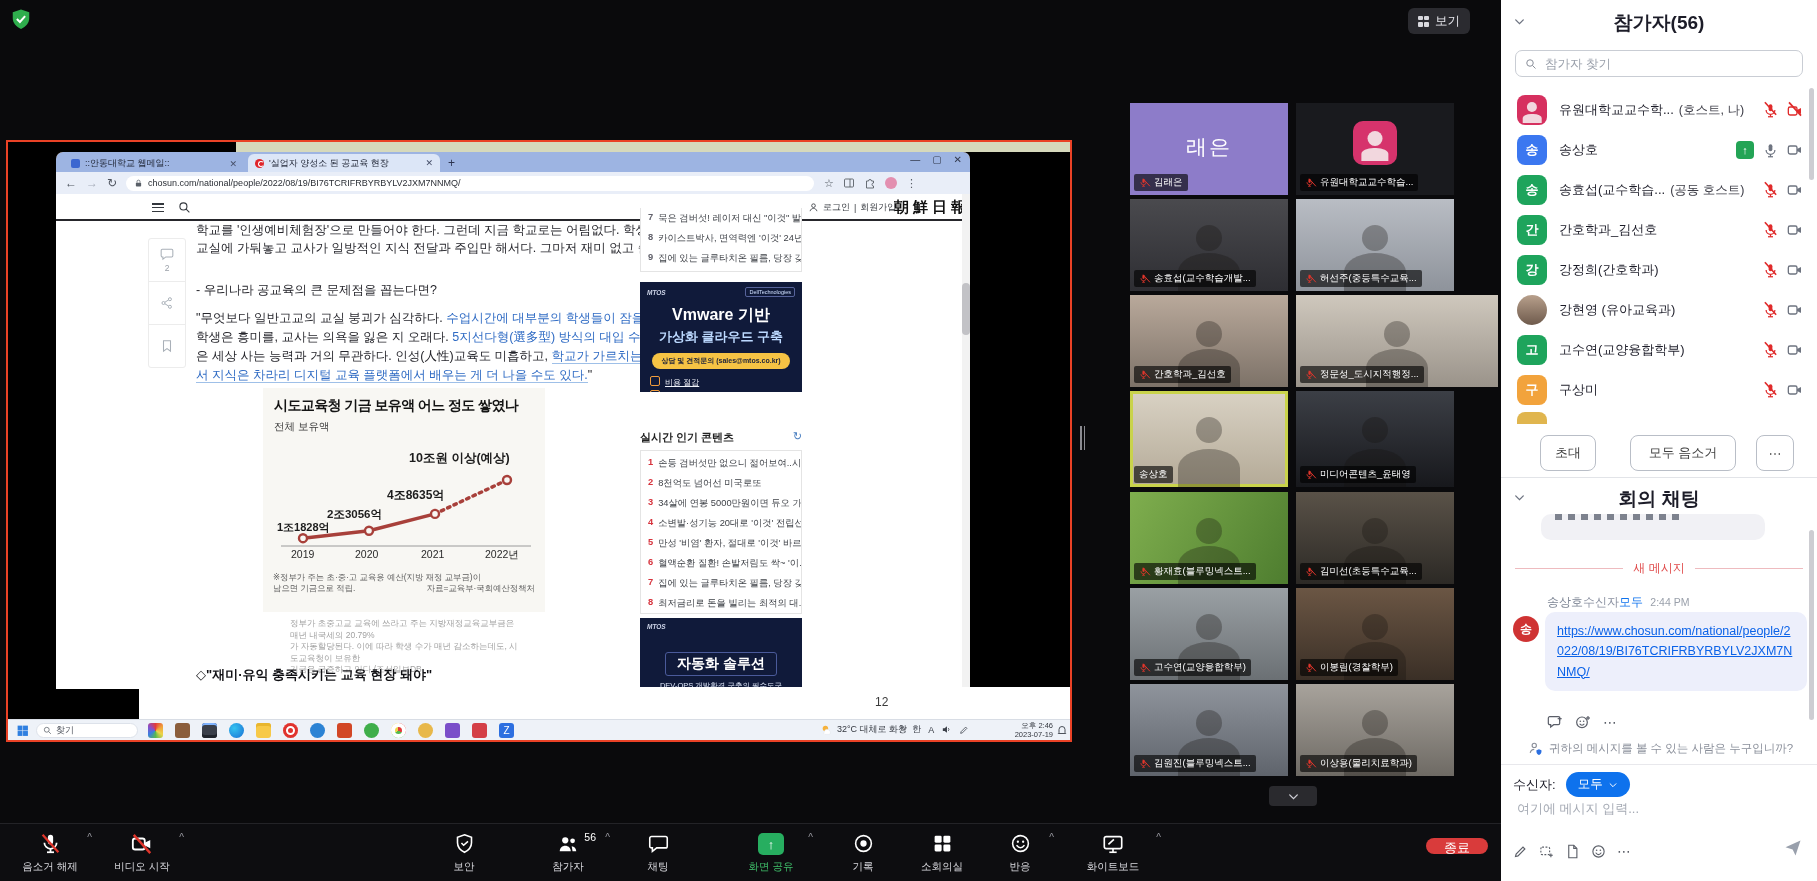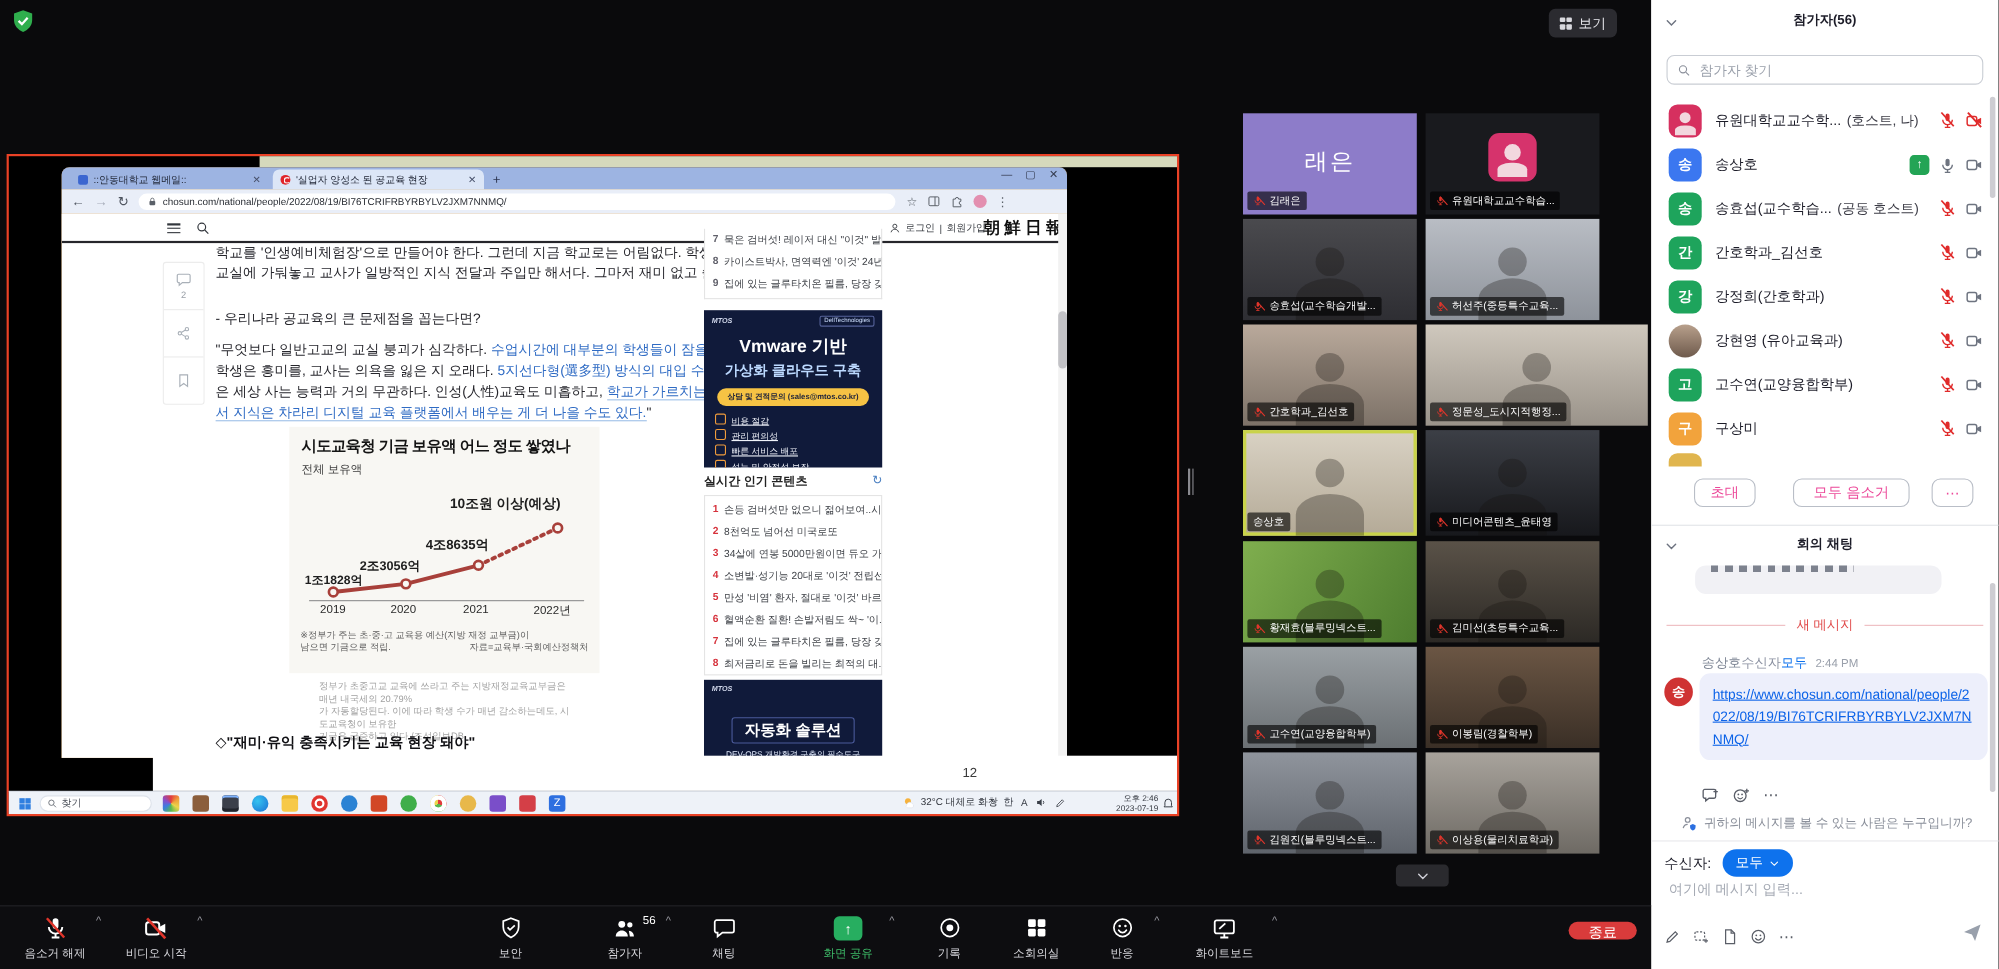--- a/index.html
+++ b/index.html
@@ -123,37 +123,37 @@
   .t10{background:linear-gradient(#5a5248,#2c2925);}
   .t11{background:linear-gradient(#9aa0a4,#6b7074);}
   .t12{background:linear-gradient(#6b5644,#3a2f26);}
   .t13{background:linear-gradient(#8f949c,#5f646c);}
   .t14{background:linear-gradient(#a8a39c,#6e6a64);}
   .collapse{left:1269px;top:786px;width:48px;height:20px;background:#2a2a2e;border-radius:4px;color:#cfcfd6;
             display:flex;align-items:center;justify-content:center;cursor:pointer;}
 
   
   .panel{left:1501px;top:0;width:316px;height:881px;background:#fff;}
-  .phead{position:absolute;width:100%;text-align:center;font-size:12px;font-weight:bold;color:#1c1c28;}
+  .phead{position:absolute;width:100%;text-align:center;font-size:19px;font-weight:bold;color:#1c1c28;}
   .pchev{position:absolute;left:12px;color:#6d7380;cursor:pointer;}
   .psearch{position:absolute;left:14px;top:50px;width:288px;height:27px;border:1px solid #c9cdd4;border-radius:7px;
            display:flex;align-items:center;gap:6px;padding:0 9px;box-sizing:border-box;}
   .psearch input{border:none;outline:none;flex:1;font-size:12.5px;font-family:inherit;color:#1c1c28;background:transparent;}
   .psearch input::placeholder{color:#9aa0ab;}
   .prow{position:absolute;left:0;width:316px;height:40px;display:flex;align-items:center;cursor:pointer;}
   .pav{width:30px;height:30px;border-radius:8px;margin-left:16px;flex:none;color:#fff;font-size:13px;font-weight:bold;
        display:flex;align-items:center;justify-content:center;overflow:hidden;}
   .pname{margin-left:12px;font-size:13px;color:#1c1c28;white-space:nowrap;}
   .psuffix{margin-left:5px;font-size:12.5px;color:#3c3c46;white-space:nowrap;}
   .picos{margin-left:auto;margin-right:14px;display:flex;align-items:center;gap:9px;}
   .sharebadge{width:18px;height:18px;border-radius:4px;background:#23a455;color:#fff;font-size:11px;font-weight:bold;
               display:flex;align-items:center;justify-content:center;}
   .sliver{position:absolute;left:16px;top:412px;width:30px;height:12px;border-radius:8px 8px 0 0;background:#e0b54e;}
-  .pbtn{position:absolute;top:435px;height:26px;border:1px solid #b9bec7;border-radius:8px;background:#fff;
-        font-size:13px;color:#ec4899;display:flex;align-items:center;justify-content:center;cursor:pointer;box-sizing:border-box;}
+  .pbtn{position:absolute;top:435px;height:36px;border:1px solid #b9bec7;border-radius:8px;background:#fff;
+        font-size:13px;color:#404040;display:flex;align-items:center;justify-content:center;cursor:pointer;box-sizing:border-box;}
   .pdivider{position:absolute;left:0;top:477px;width:316px;height:1px;background:#e2e4e8;}
   .pscroll{position:absolute;left:308px;width:5px;background:#cdcdd2;border-radius:3px;}
 
   .clipbubble{position:absolute;left:40px;top:514px;width:224px;height:26px;border-radius:10px;background:#f1f1f5;overflow:hidden;}
   .clipbubble::before{content:"";position:absolute;left:14px;top:-4px;width:130px;height:10px;
       background:repeating-linear-gradient(90deg,#7d828e 0 7px,transparent 7px 13px);}
   .newmsg{position:absolute;left:14px;top:560px;width:288px;display:flex;align-items:center;gap:10px;
           color:#e04a4a;font-size:12px;}
   .newmsg::before,.newmsg::after{content:"";flex:1;height:1px;background:#eebbbf;}
   .meta{position:absolute;left:46px;top:594px;font-size:12px;color:#8a90a0;white-space:nowrap;}
@@ -481,21 +481,21 @@
         <div class="sitem">
             <span class="n">8</span>
             <span>카이스트박사, 면역력엔 '이것' 24년 ...</span>
           </div>
         <div class="sitem">
             <span class="n">9</span>
             <span>집에 있는 글루타치온 필름, 당장 갖...</span>
           </div>
       </div>
 
-      <div class="abs ad" style="top:88px;height:143px">
+      <div class="abs ad" style="top:88px;height:110px">
         <div class="adtop">
           <span style="font-style:italic;font-weight:bold">MTOS</span>
           <span class="dell">DellTechnologies</span>
         </div>
         <div class="adt1">Vmware 기반</div>
         <div class="adt2">가상화 클라우드 구축</div>
         <div class="adpill">상담 및 견적문의 (sales@mtos.co.kr)</div>
         <div class="adfeat">
           <div><span class="chk"></span><span>비용 절감</span></div>
           <div><span class="chk"></span><span>관리 편의성</span></div>

